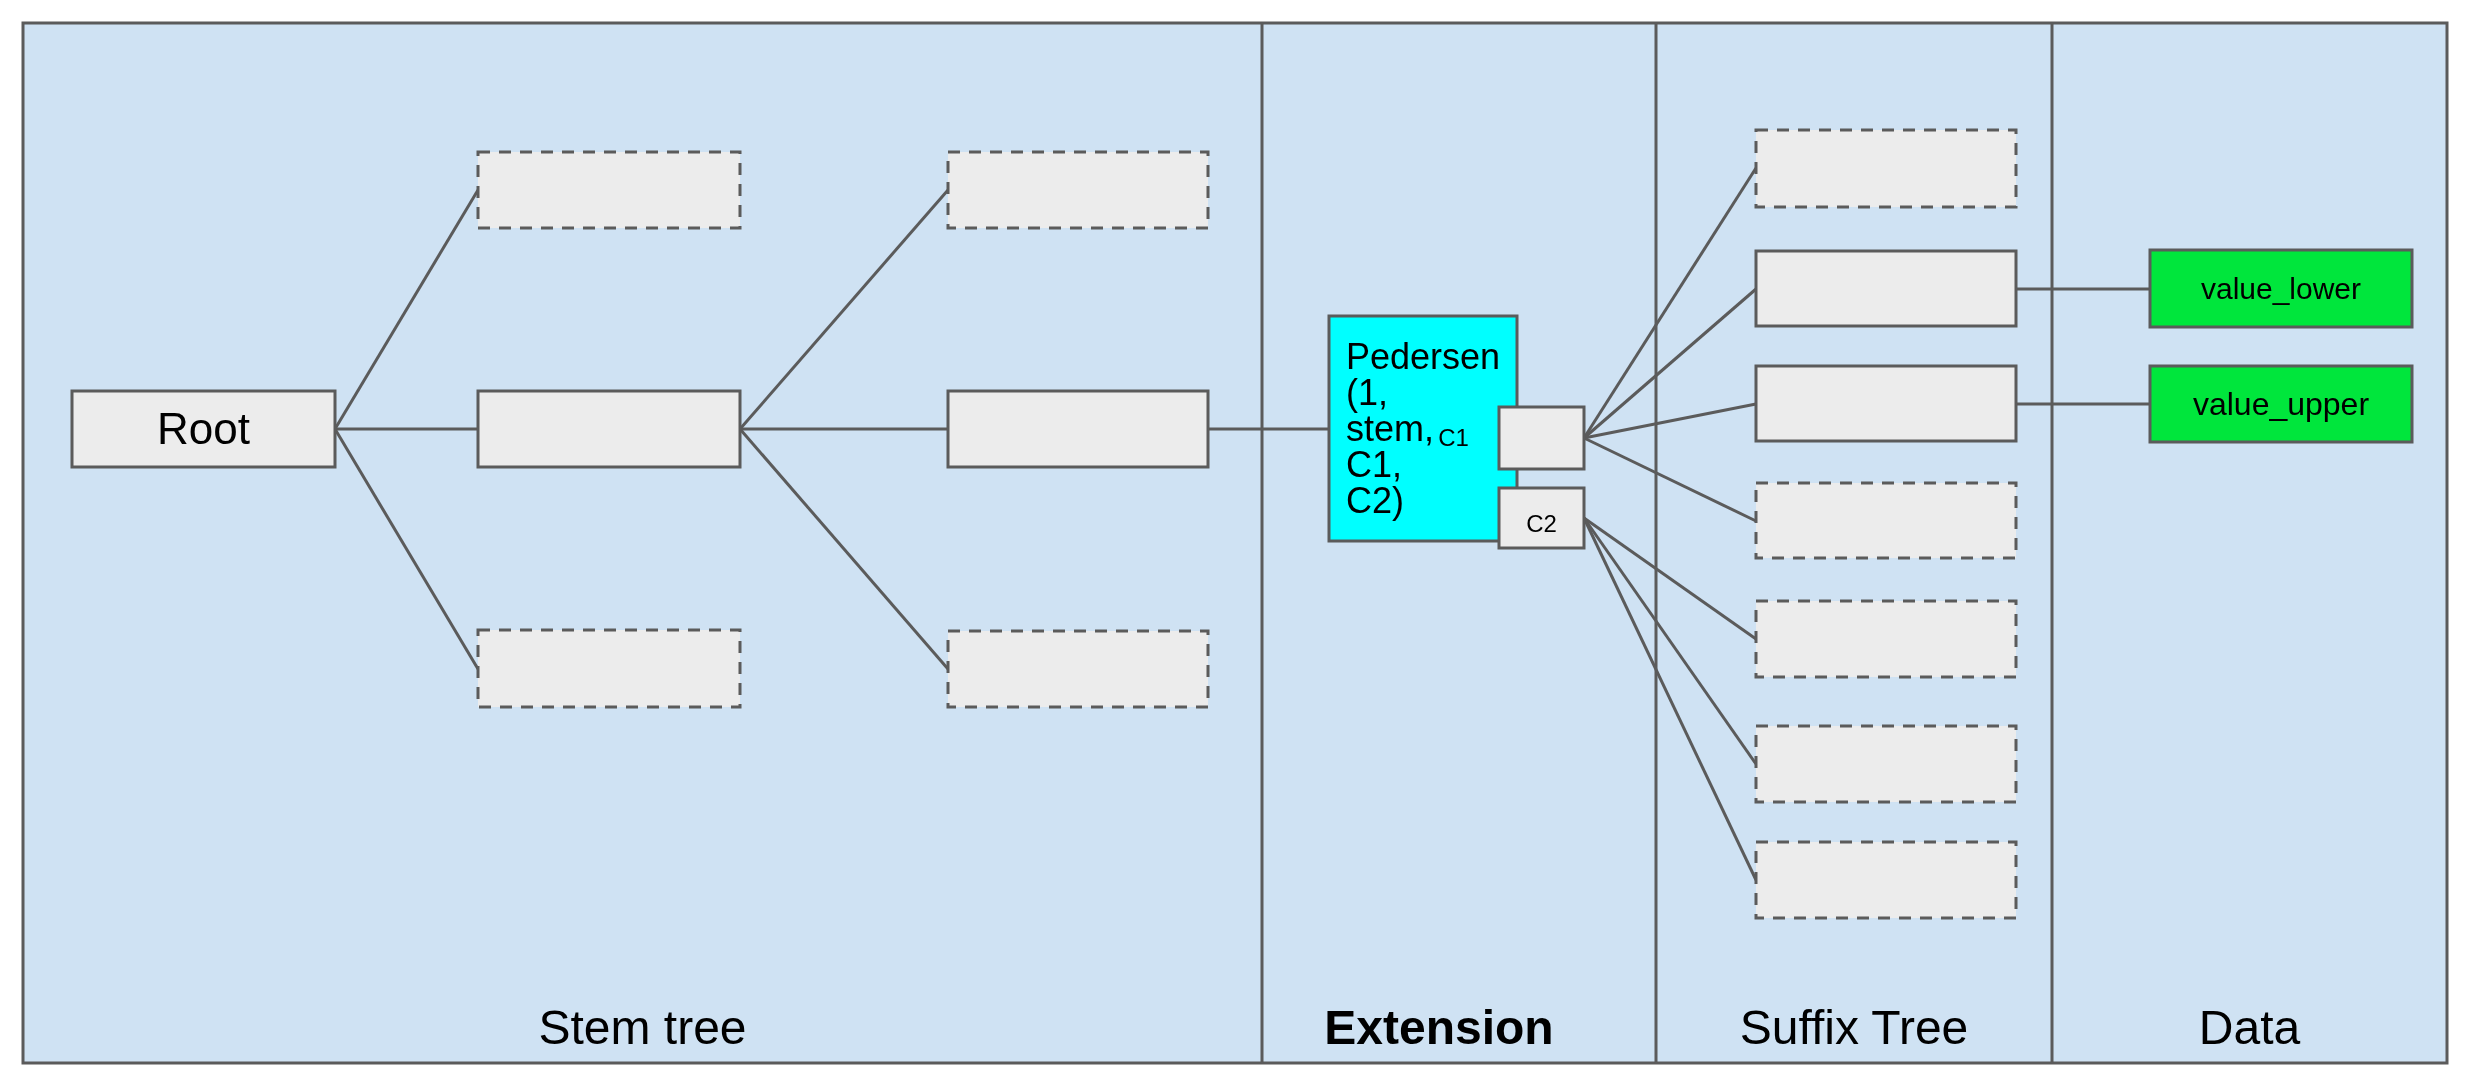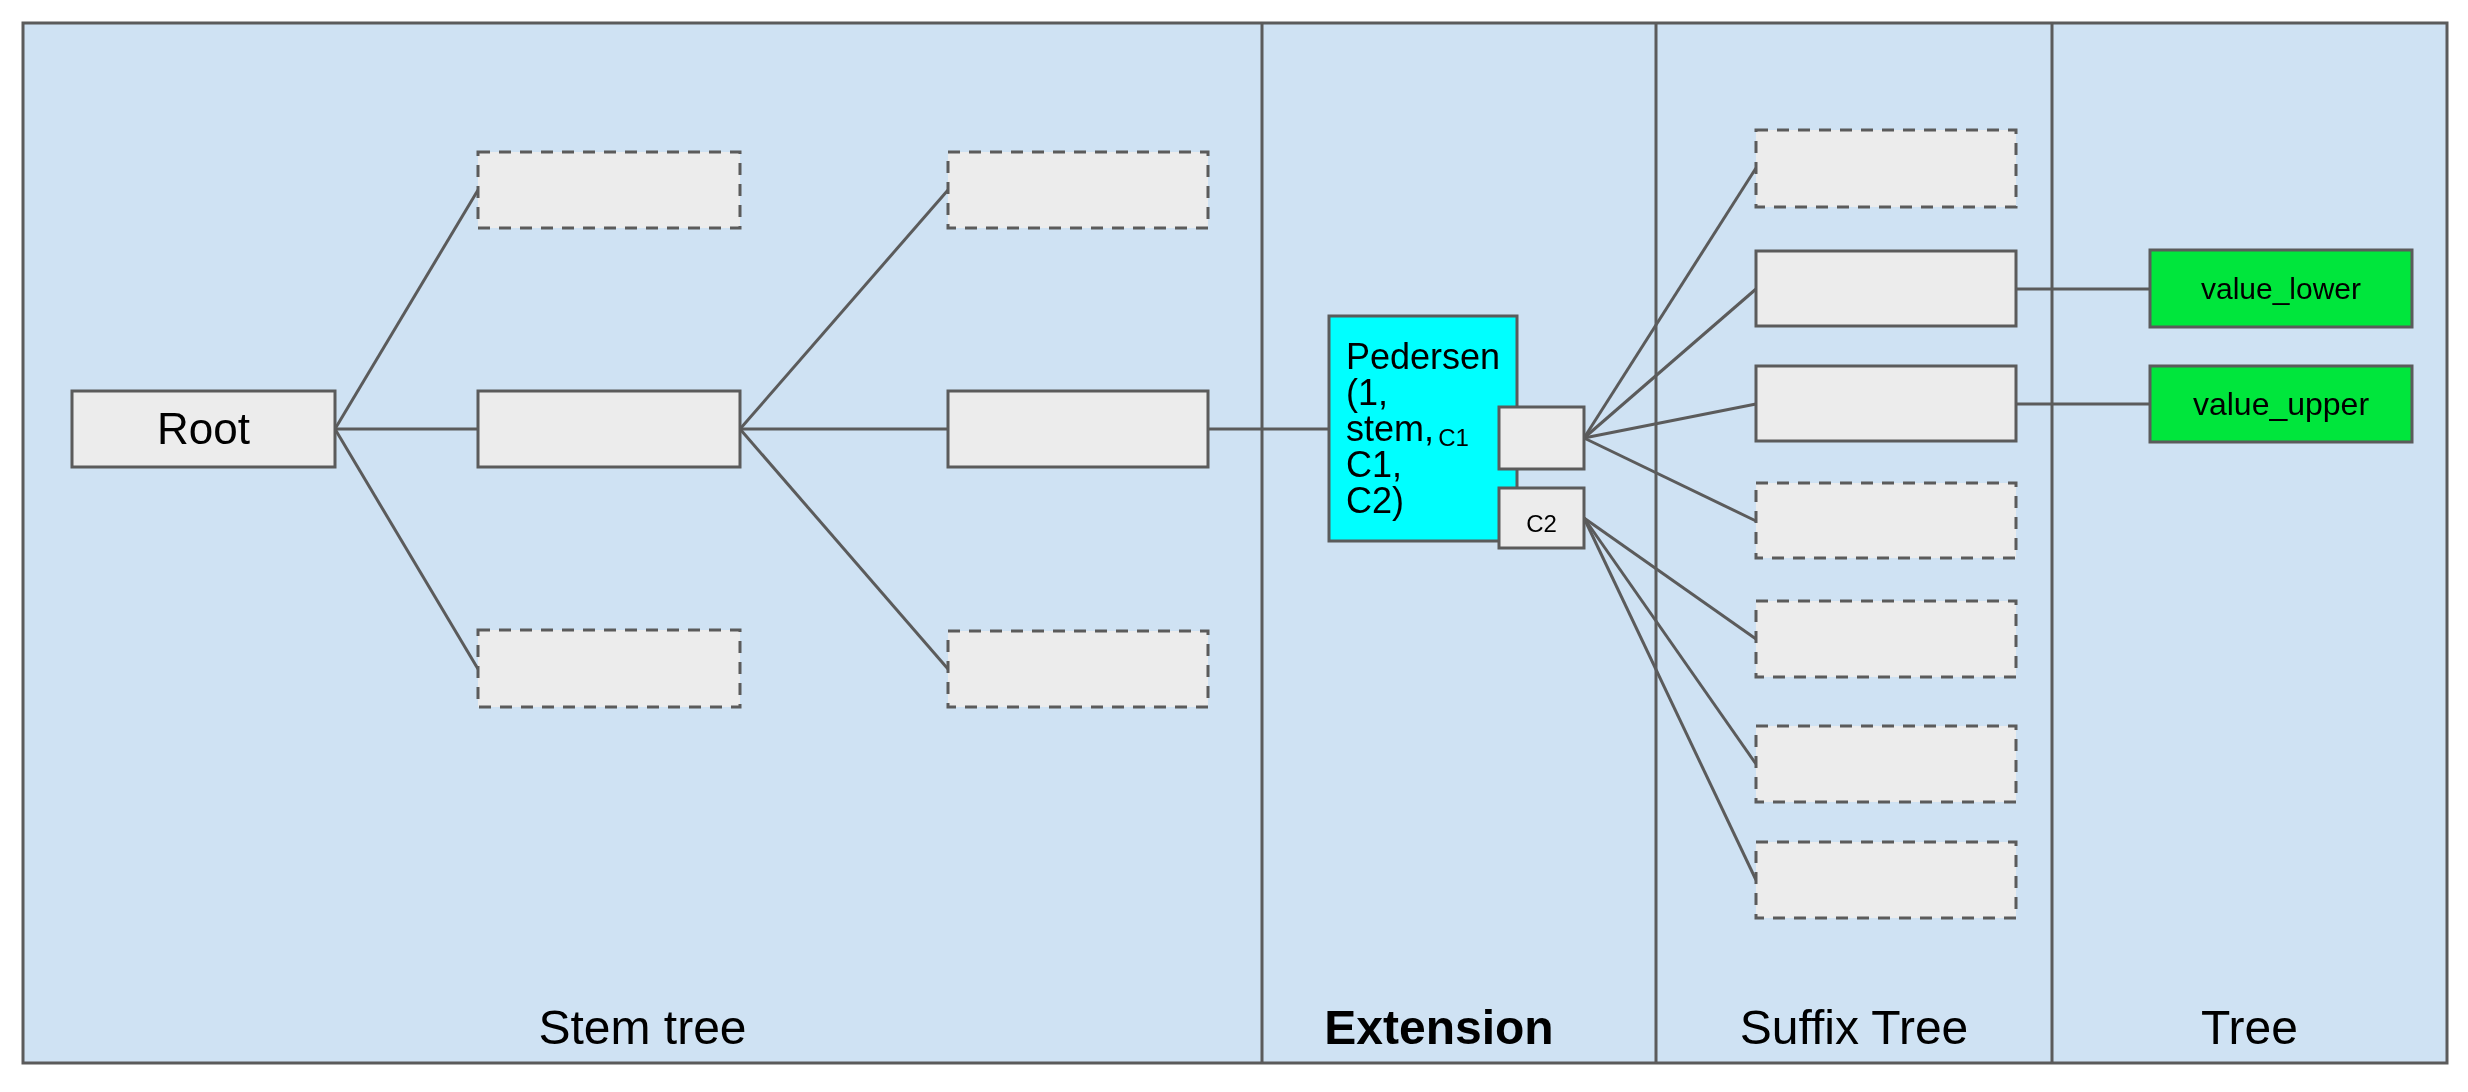--- a/index.html
+++ b/index.html
@@ -79,14 +79,14 @@
 C1,
 C2)</div>
   <div class="label lbl-c1">C1</div>
   <div class="label lbl-c2">C2</div>
   <div class="label lbl-vlower">value_lower</div>
   <div class="label lbl-vupper">value_upper</div>
 
   <div class="label sec-label sec-0">Stem tree</div>
   <div class="label sec-label sec-1">Extension</div>
   <div class="label sec-label sec-2">Suffix Tree</div>
-  <div class="label sec-label sec-3">Tree</div>
+  <div class="label sec-label sec-3">Data</div>
 </div>
 
 </body></html>

